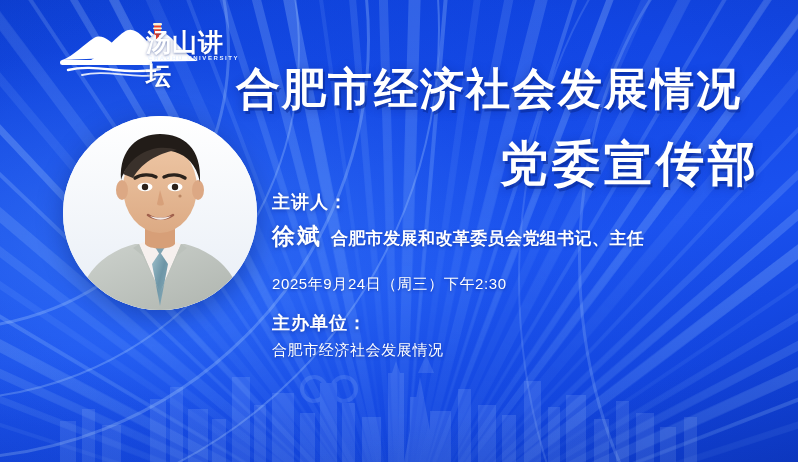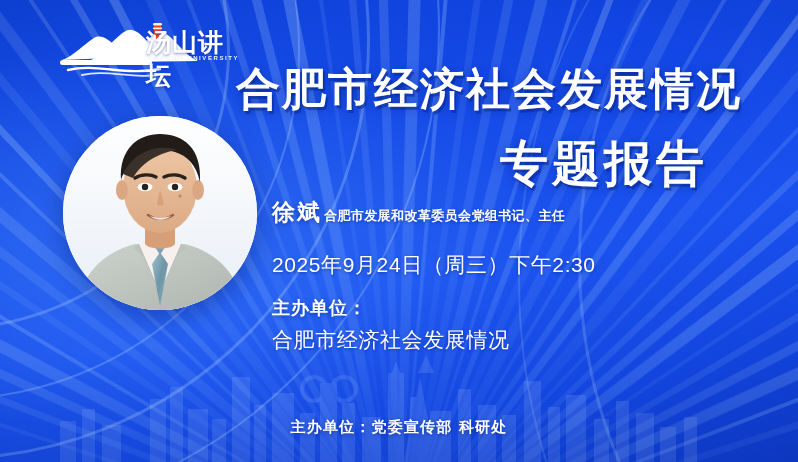--- a/index.html
+++ b/index.html
@@ -109,33 +109,33 @@
   .portrait svg{ display:block; width:194px; height:194px; }
 
   
   .info{ position:absolute; left:272px; top:190px; width:420px; }
   .lbl{
     color:#ffffff; font-weight:bold; font-size:18px;
     letter-spacing:1px;
     font-family:"DejaVu Sans","Liberation Sans",sans-serif;
     text-shadow:0 1px 4px rgba(5,30,120,.55);
   }
-  .row-name{ display:flex; align-items:baseline; gap:2px; margin-top:7px; }
+  .row-name{ display:flex; align-items:baseline; gap:9px; margin-top:7px; }
   .name{
     color:#ffffff; font-weight:bold; font-size:23px; letter-spacing:2px;
     font-family:"DejaVu Sans","Liberation Sans",sans-serif;
     text-shadow:0 1px 4px rgba(5,30,120,.55);
   }
   .name-title{
-    color:#ffffff; font-weight:bold; font-size:13px; letter-spacing:.4px;
+    color:#ffffff; font-weight:bold; font-size:17px; letter-spacing:.4px;
     white-space:nowrap;
     text-shadow:0 1px 3px rgba(5,30,120,.5);
   }
   .val{
-    color:#ffffff; font-size:21px; letter-spacing:.6px; margin-top:6px;
+    color:#ffffff; font-size:15px; letter-spacing:.6px; margin-top:6px;
     text-shadow:0 1px 3px rgba(5,30,120,.5);
   }
   .gap{ height:17px; }
 
   
   .footer{
     position:absolute; left:0; right:0; top:418px;
     text-align:center;
     color:#ffffff; font-weight:bold; font-size:15px; letter-spacing:1.2px;
     text-shadow:0 1px 4px rgba(5,30,120,.6);
@@ -254,21 +254,21 @@
       <rect x="94" y="2" width="7" height="11" rx="1.4" fill="#e8402a"></rect>
       <rect x="93" y="1" width="9" height="2.4" rx="1.2" fill="#f7f1d8"></rect>
       <rect x="93" y="5.6" width="9" height="1.6" rx=".8" fill="#f7f1d8"></rect>
       <rect x="96" y="13" width="3" height="4" fill="#e8402a"></rect>
     </svg>
     <div class="logo-zh">汤山讲坛</div>
     <div class="logo-en">CHAOHU UNIVERSITY</div>
   </div>
 
   <div class="title1">合肥市经济社会发展情况</div>
-  <div class="title2">专题报告</div>
+  <div class="title2">党委宣传部</div>
 
   <div class="portrait">
     <svg viewBox="0 0 194 194">
       <defs>
         <linearGradient id="bgph" x1="0" y1="0" x2="0" y2="1">
           <stop offset="0" stop-color="#ffffff"></stop>
           <stop offset="1" stop-color="#e8eef6"></stop>
         </linearGradient>
         <linearGradient id="suit" x1="0" y1="0" x2="1" y2="1">
           <stop offset="0" stop-color="#cdd2cd"></stop>
@@ -317,30 +317,30 @@
       <path d="M97 74 L94 88 C95 90 100 90 101 88 Z" fill="#d49b74" opacity=".8"></path>
 
       <path d="M85 99 C92 104 103 104 110 99" stroke="#a0604c" stroke-width="2.6" fill="none" stroke-linecap="round"></path>
       <path d="M87 100 C93 102 102 102 108 100 C102 105 93 105 87 100 Z" fill="#f4ece8"></path>
 
       <circle cx="117" cy="80" r="1.6" fill="#b07a58" opacity=".8"></circle>
     </svg>
   </div>
 
   <div class="info">
+    <div class="lbl">主讲人：</div>
     <div class="row-name">
       <span class="name">徐斌</span>
       <span class="name-title">合肥市发展和改革委员会党组书记、主任</span>
     </div>
 
     <div class="gap"></div>
 
     <div class="val">2025年9月24日（周三）下午2:30</div>
 
     <div class="gap"></div>
 
     <div class="lbl">主办单位：</div>
     <div class="val">合肥市经济社会发展情况</div>
   </div>
 
-  <div class="footer">主办单位：党委宣传部  科研处</div>
 
 </div>
 
 </body></html>

